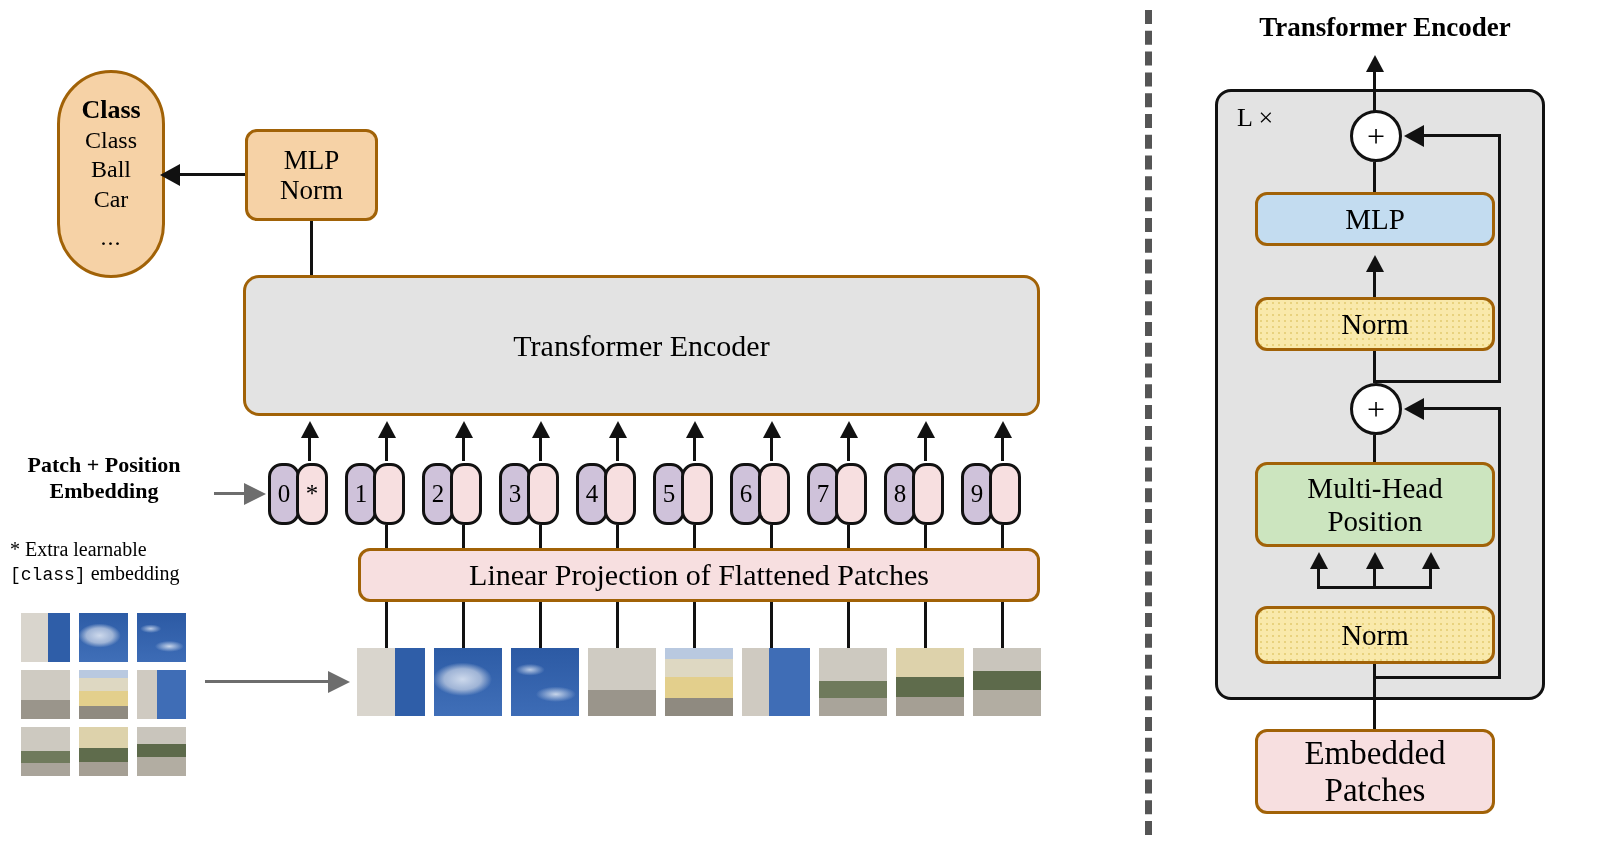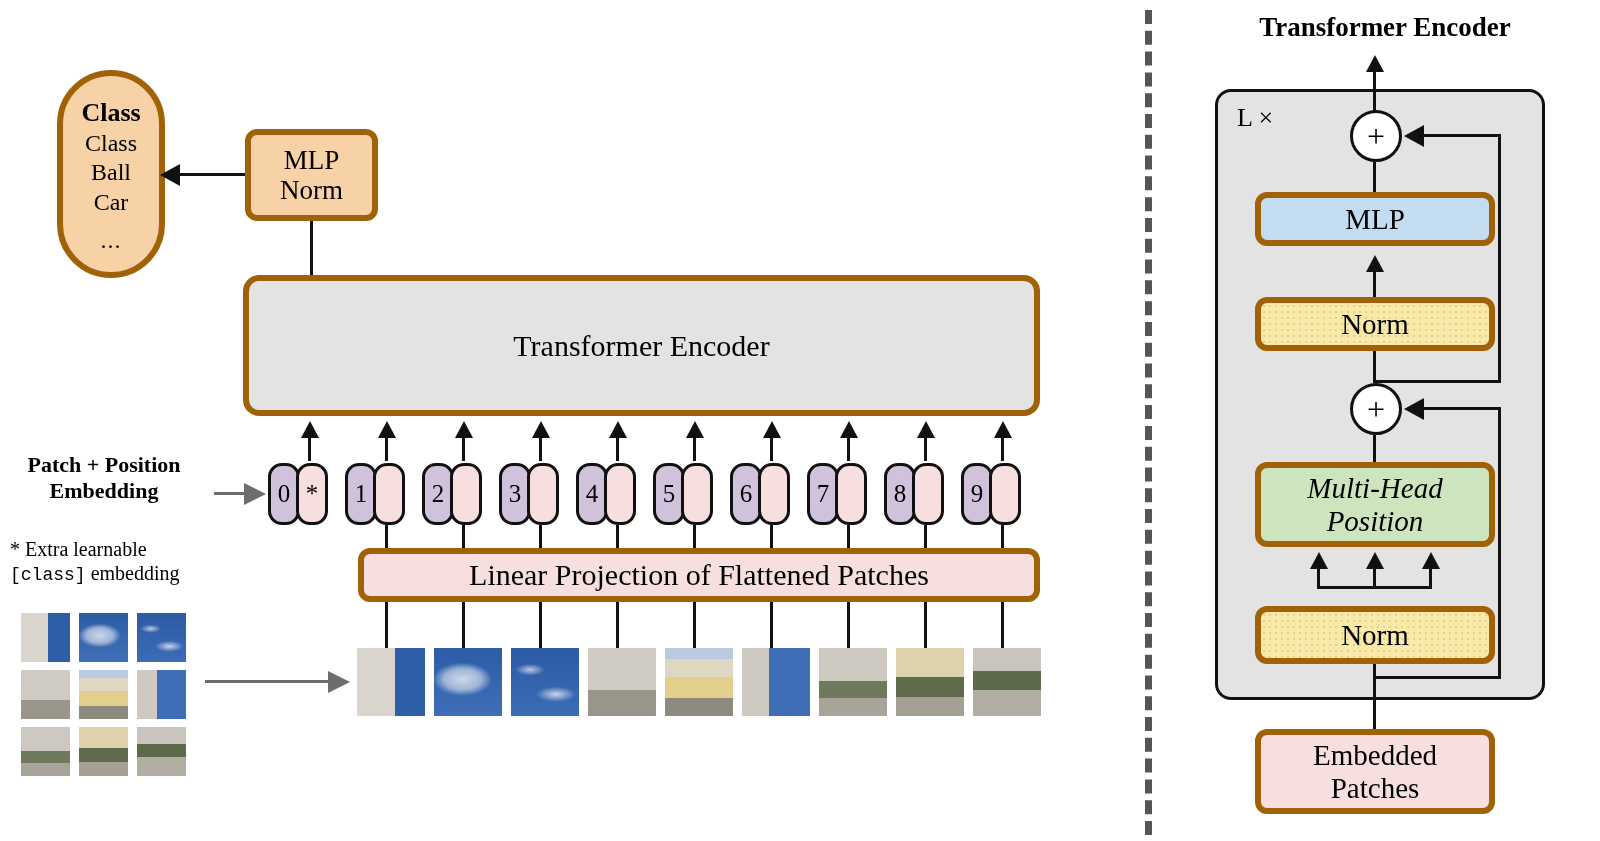--- a/index.html
+++ b/index.html
@@ -21,21 +21,21 @@
     font-weight: bold;
     font-size: 27px;
     color: #000;
     text-align: center;
     white-space: nowrap;
   }
 
   
   .box {
     box-sizing: border-box;
-    border: 6px solid #a16207;
+    border: 3px solid #a16207;
     display: flex;
     align-items: center;
     justify-content: center;
     text-align: center;
     line-height: 1.12;
     color: #000;
   }
   .rounded-sm { border-radius: 12px; }
   .rounded-md { border-radius: 16px; }
 
@@ -343,21 +343,21 @@
   <div class="abs vline" style="left:1373px; top:351px; height:32px;"></div>
   <div class="abs hline" style="left:1373px; top:380px; width:128px;"></div>
   <div class="abs vline" style="left:1498px; top:136px; height:247px;"></div>
   <div class="abs hline" style="left:1424px; top:134px; width:77px;"></div>
   <div class="abs" style="left:1404px; top:125px; width:0;height:0;border-top:11px solid transparent;border-bottom:11px solid transparent;border-right:20px solid #111;"></div>
 
   <div class="abs plus-circle" style="left:1350px; top:383px; width:52px; height:52px;">+</div>
 
   <div class="abs vline" style="left:1373px; top:435px; height:28px;"></div>
 
-  <div class="abs box greenbox rounded-sm" style="left:1255px; top:462px; width:240px; height:85px; flex-direction:column; font-size:29px;font-style:italic;">
+  <div class="abs box greenbox rounded-sm" style="left:1255px; top:462px; width:240px; height:85px; flex-direction:column; font-size:29px;">
     <span>Multi-Head</span>
     <span>Position</span>
   </div>
 
   <div class="abs">
 
     <div class="abs hline" style="left:1317px; top:586px; width:114px;"></div>
 
     <div class="abs vline" style="left:1317px; top:569px; height:20px;"></div>
     <div class="abs arrow-up" style="left:1310px; top:552px;"></div>
@@ -372,18 +372,18 @@
   <div class="abs box yellowbox rounded-sm" style="left:1255px; top:606px; width:240px; height:58px; font-size:29px;">
     <span>Norm</span>
   </div>
 
   <div class="abs vline" style="left:1373px; top:664px; height:66px;"></div>
   <div class="abs hline" style="left:1373px; top:676px; width:128px;"></div>
   <div class="abs vline" style="left:1498px; top:409px; height:270px;"></div>
   <div class="abs hline" style="left:1424px; top:407px; width:77px;"></div>
   <div class="abs" style="left:1404px; top:398px; width:0;height:0;border-top:11px solid transparent;border-bottom:11px solid transparent;border-right:20px solid #111;"></div>
 
-  <div class="abs box pinkbox rounded-sm" style="left:1255px; top:729px; width:240px; height:85px; flex-direction:column; font-size:29px;">
+  <div class="abs box pinkbox rounded-sm" style="left:1255px; top:729px; width:240px; height:85px; flex-direction:column; font-size:33px;">
     <span>Embedded</span>
     <span>Patches</span>
   </div>
 
 </div>
 
 </body></html>

